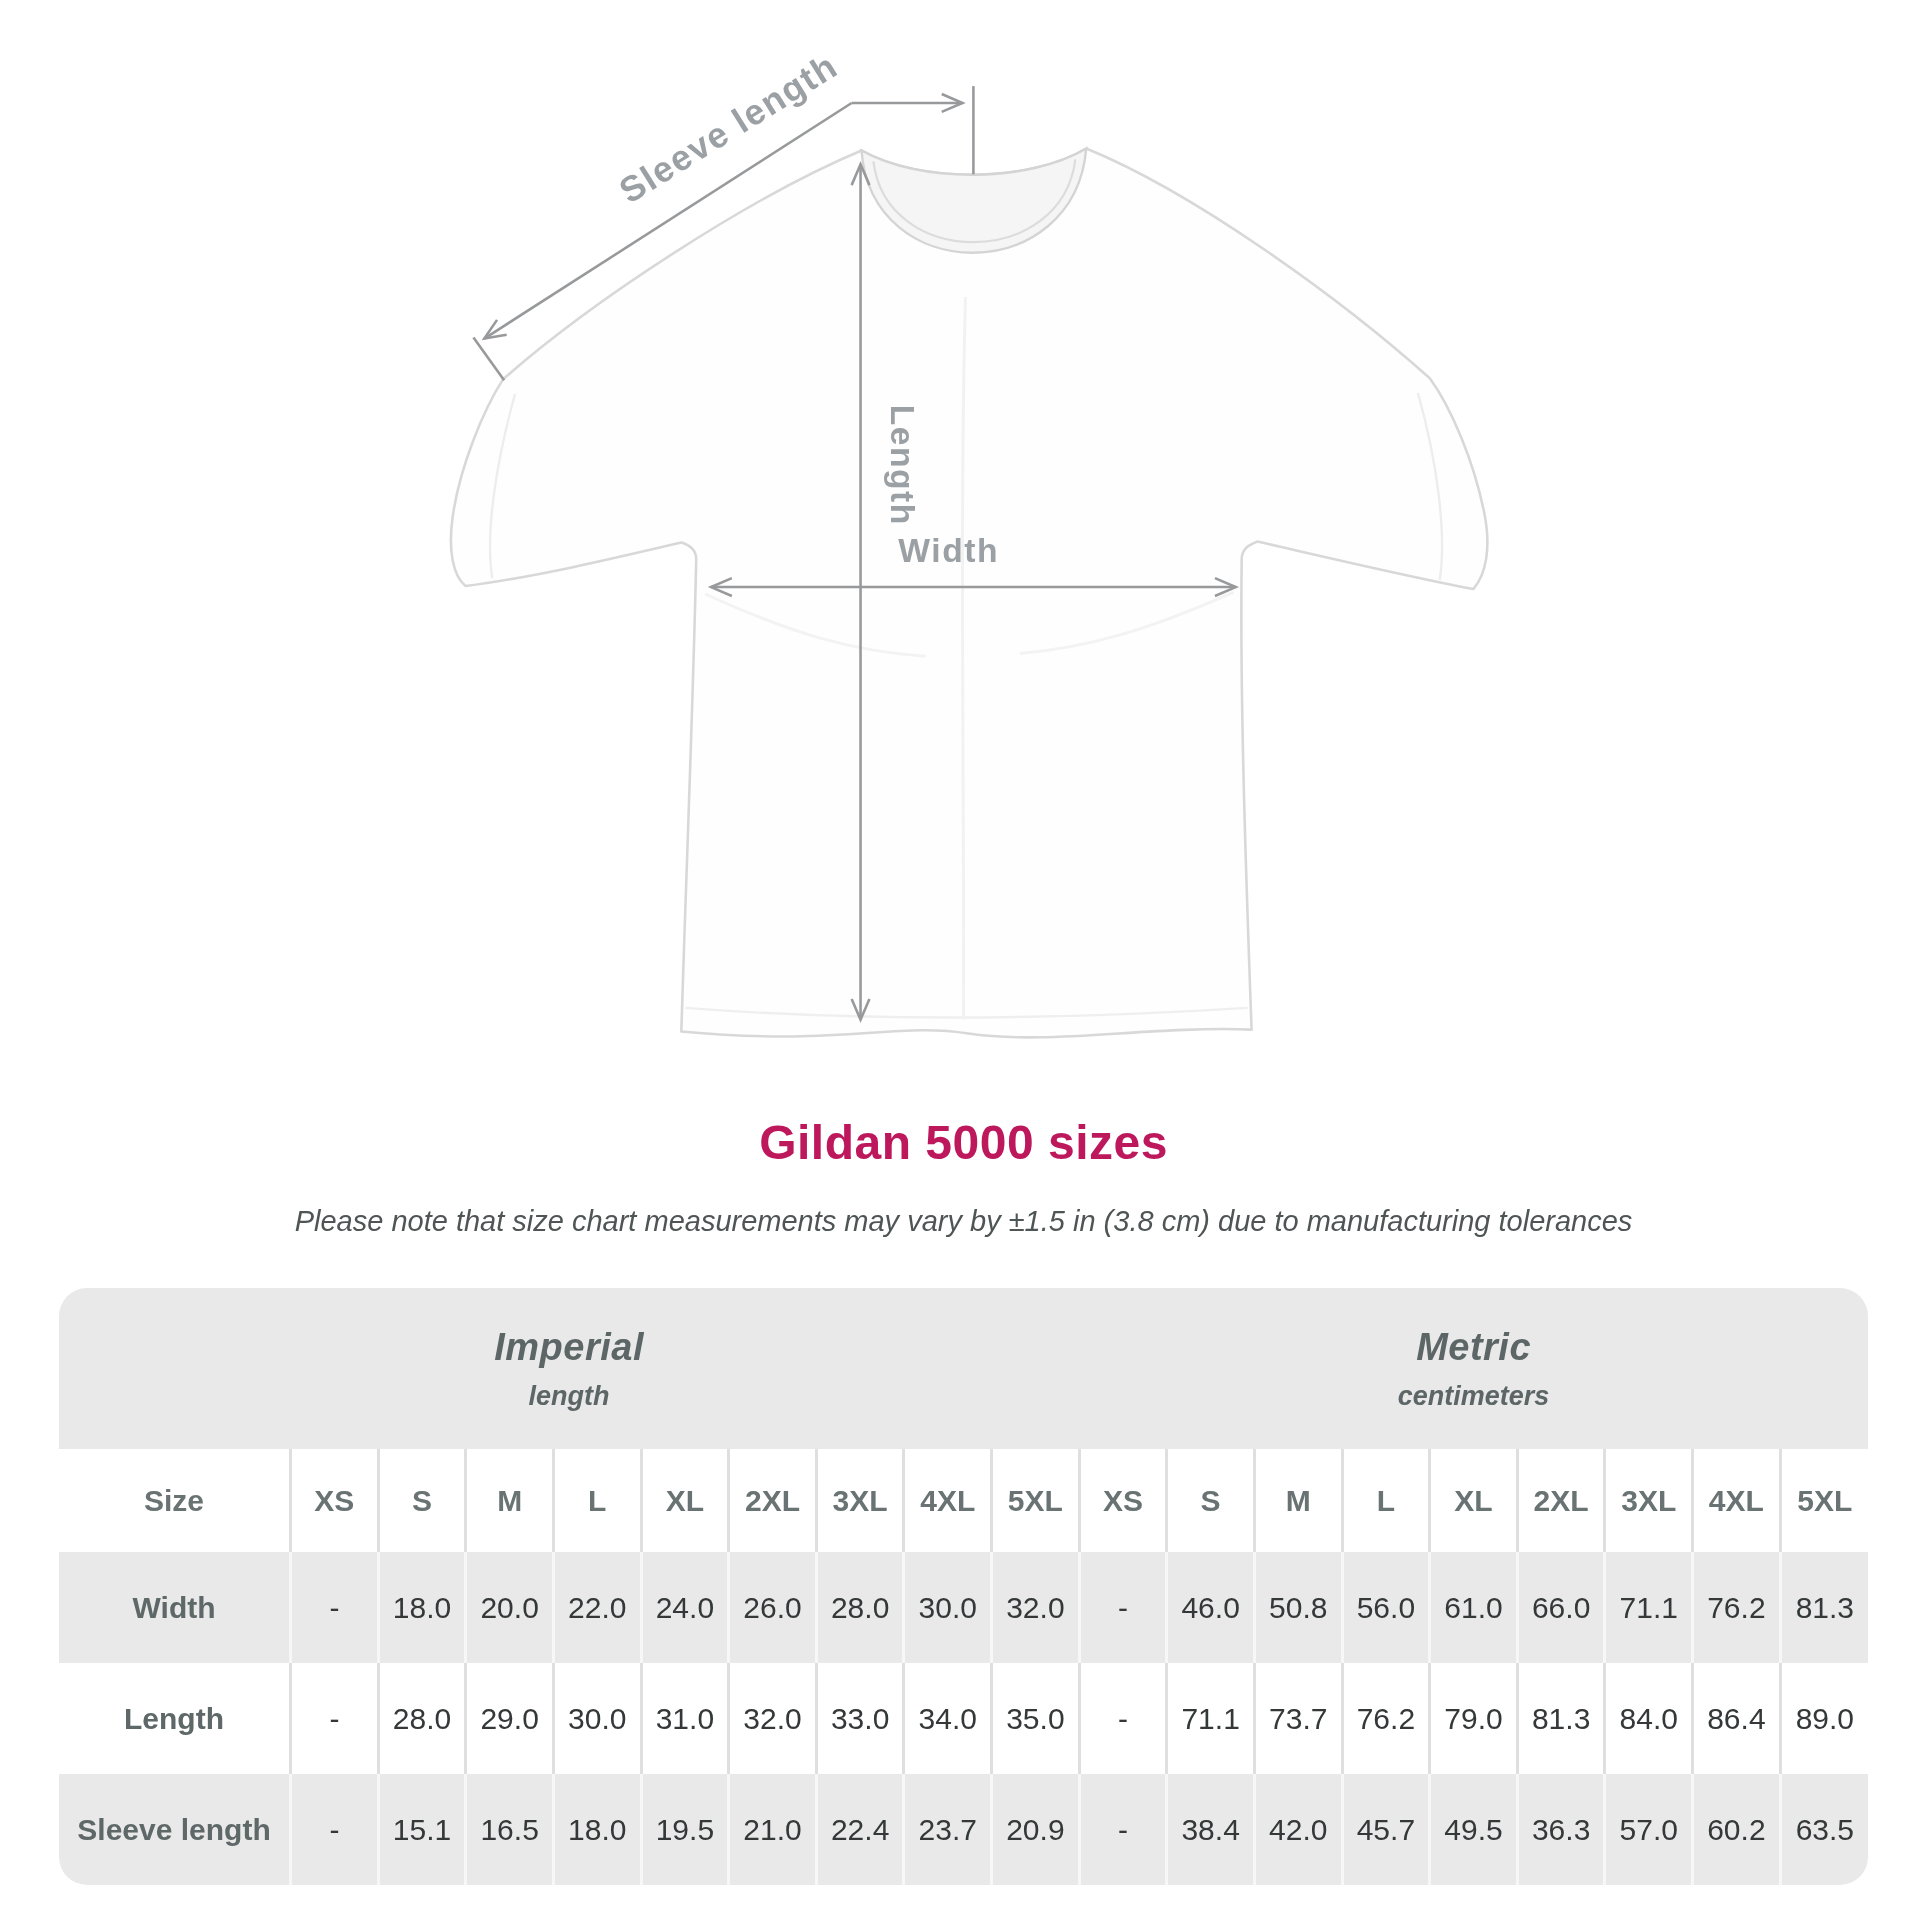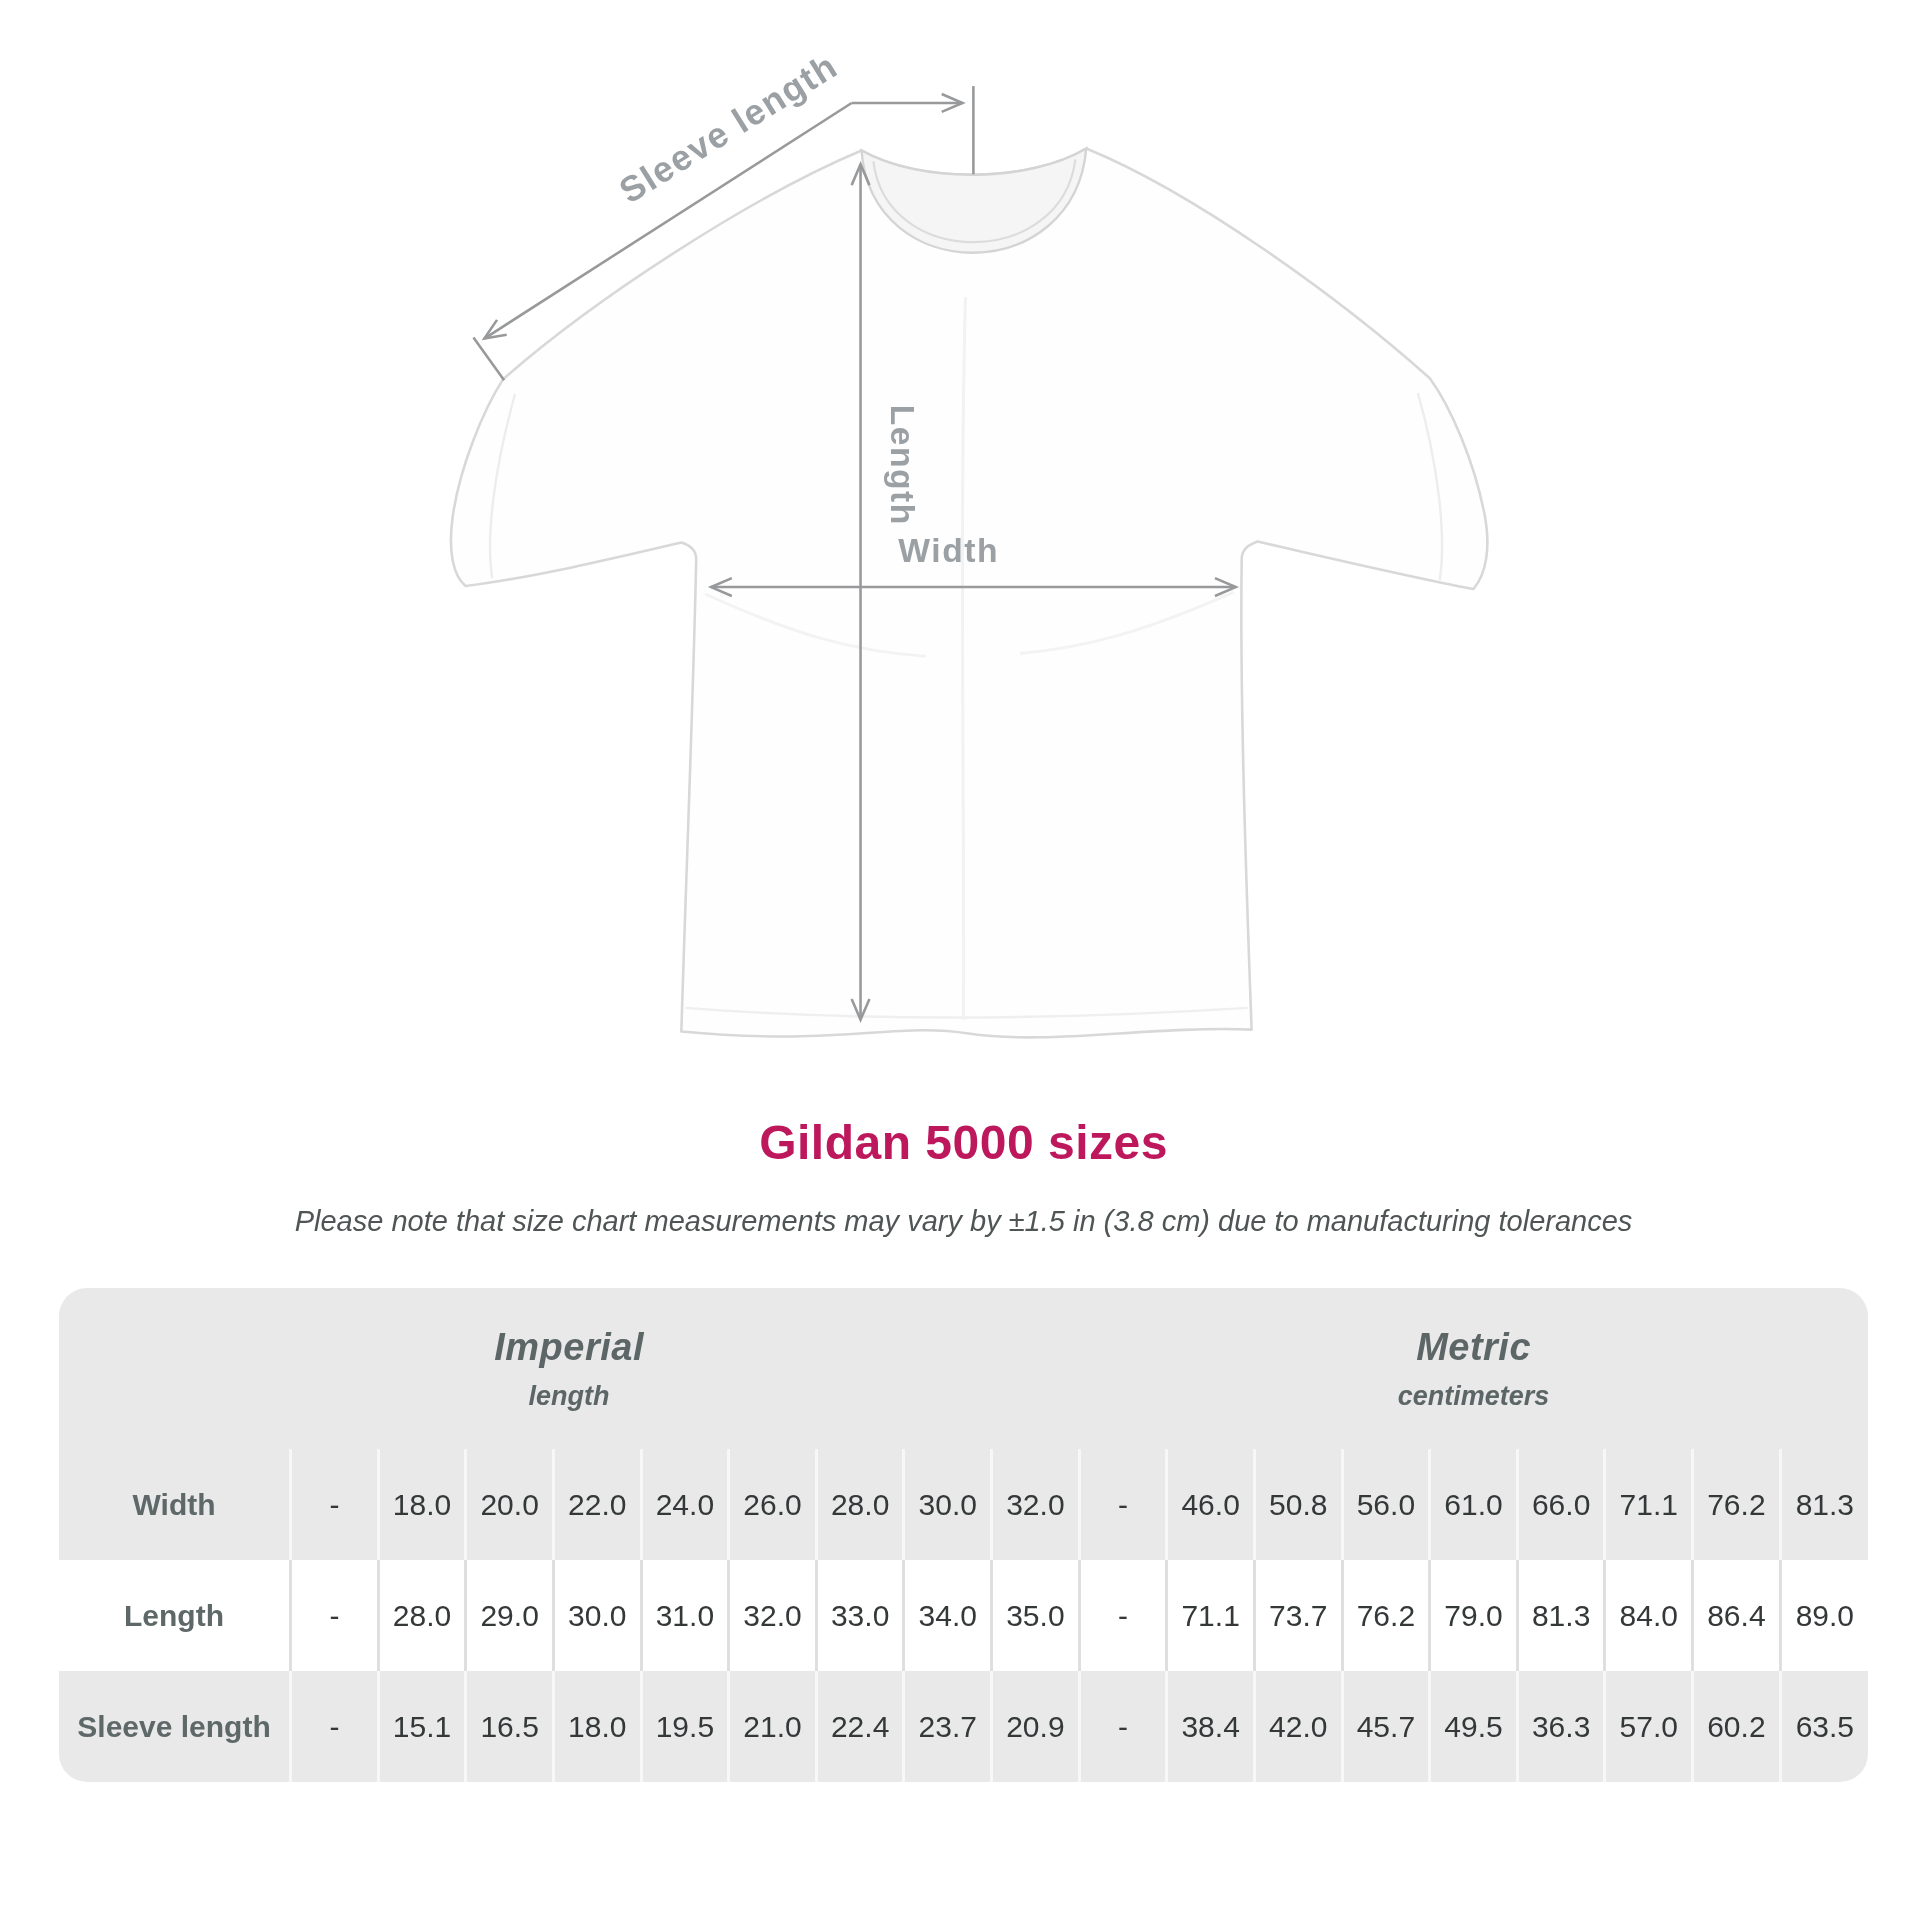--- a/index.html
+++ b/index.html
@@ -142,20 +142,41 @@
         <tr class="band-row">
           <th colspan="10">
             <div class="group-name">Imperial</div>
             <div class="group-unit">length</div>
           </th>
           <th colspan="9">
             <div class="group-name">Metric</div>
             <div class="group-unit">centimeters</div>
           </th>
         </tr>
+        <tr class="size-row">
+          <th>Size</th>
+          <th class="sep">XS</th>
+          <th class="sep">S</th>
+          <th class="sep">M</th>
+          <th class="sep">L</th>
+          <th class="sep">XL</th>
+          <th class="sep">2XL</th>
+          <th class="sep">3XL</th>
+          <th class="sep">4XL</th>
+          <th class="sep">5XL</th>
+          <th class="sep">XS</th>
+          <th class="sep">S</th>
+          <th class="sep">M</th>
+          <th class="sep">L</th>
+          <th class="sep">XL</th>
+          <th class="sep">2XL</th>
+          <th class="sep">3XL</th>
+          <th class="sep">4XL</th>
+          <th class="sep">5XL</th>
+        </tr>
       </thead>
       <tbody>
         <tr class="shaded">
           <th class="row-label">Width</th>
           <td class="value-cell sep">-</td>
           <td class="value-cell sep">18.0</td>
           <td class="value-cell sep">20.0</td>
           <td class="value-cell sep">22.0</td>
           <td class="value-cell sep">24.0</td>
           <td class="value-cell sep">26.0</td>

